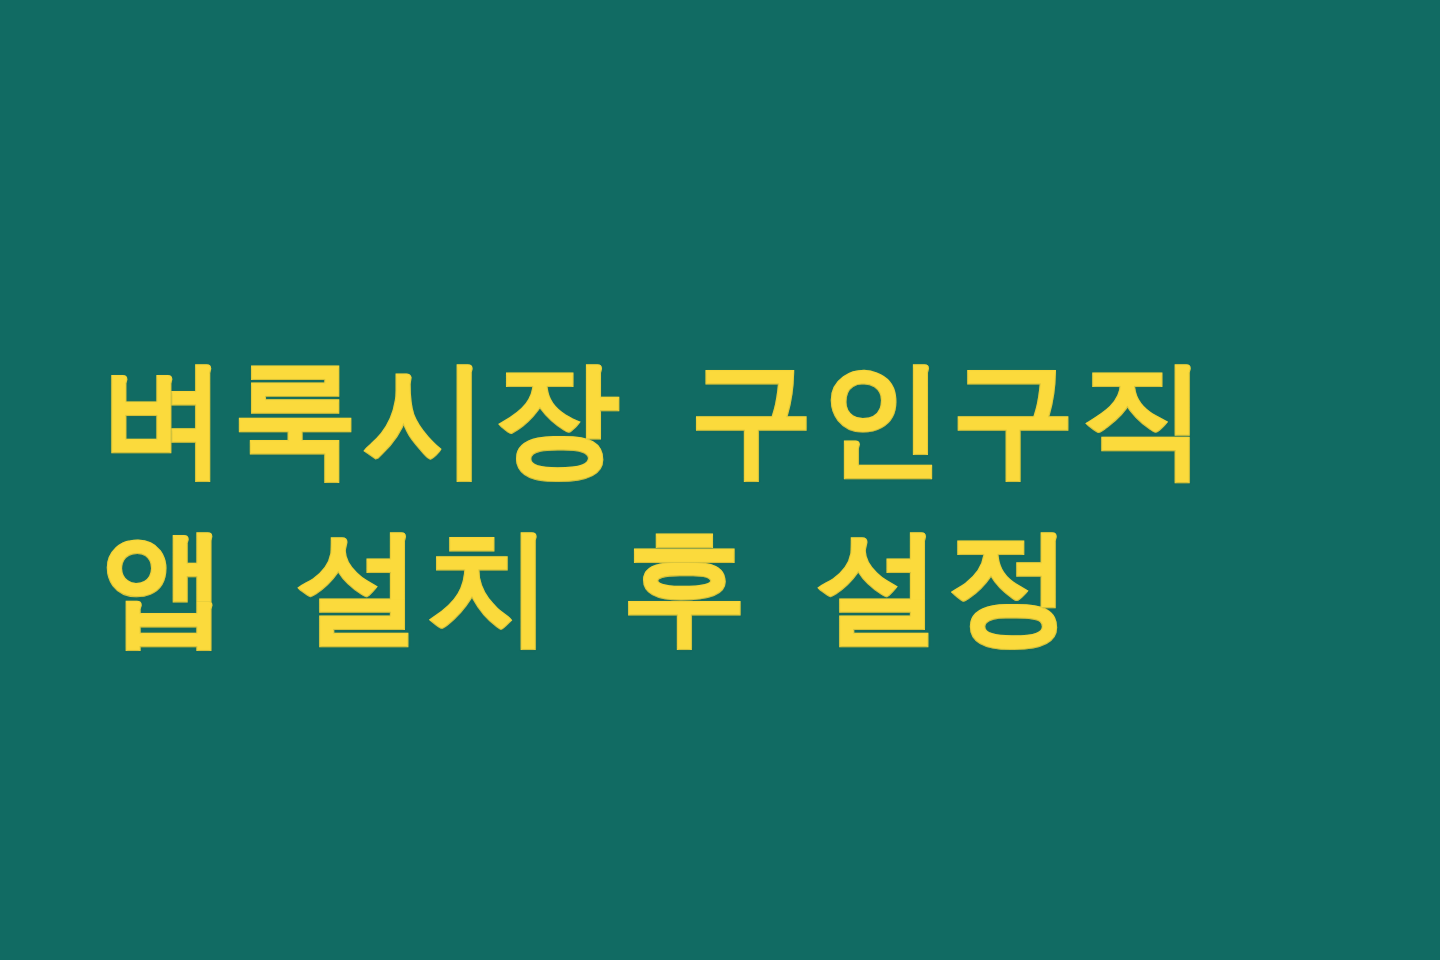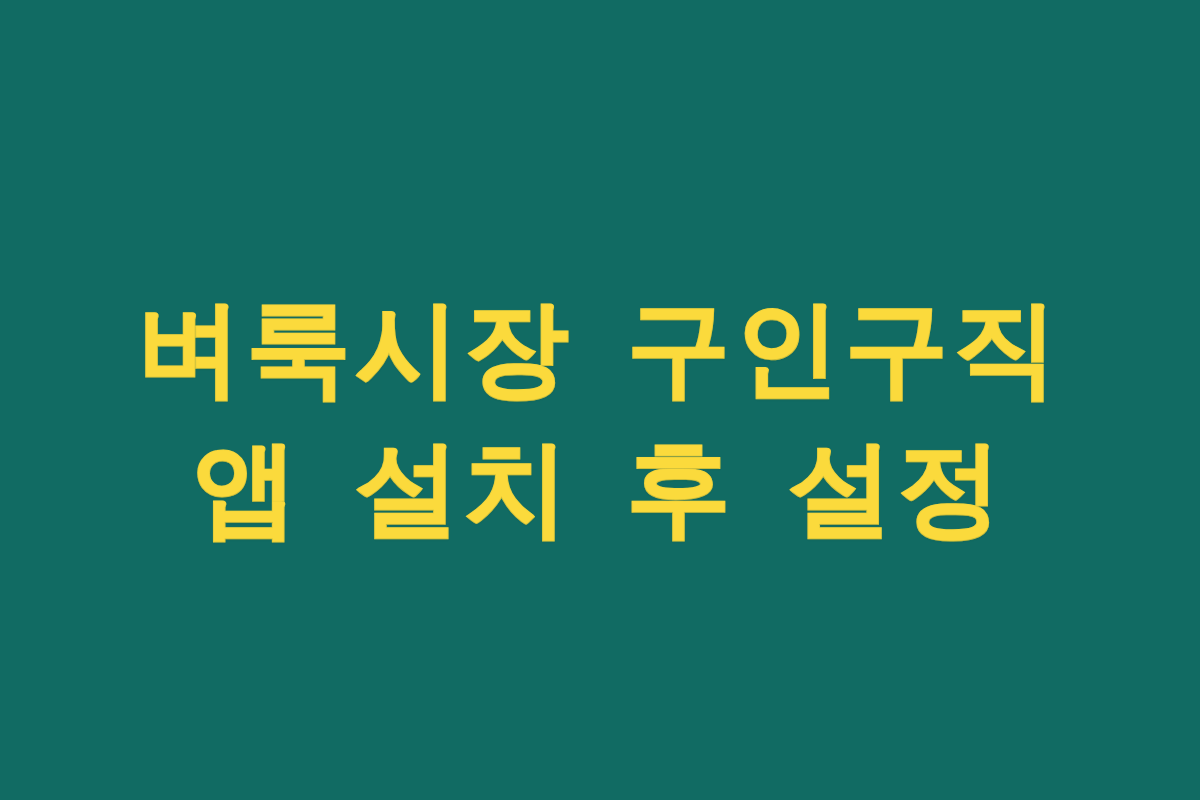--- a/index.html
+++ b/index.html
@@ -23,21 +23,21 @@
     background: #116B63;
     display: flex;
     align-items: center;
     justify-content: center;
   }
 
   #title-block {
     width: 1030px;
     margin: 0;
     padding: 0;
-    text-align: center;
+    text-align: left;
     
     transform: translateY(18px);
   }
 
   #title-text {
     display: block;
     margin: 0;
     padding: 0;
     color: #FBDA3C;
     font-family: "DejaVu Sans", "Liberation Sans", sans-serif;

